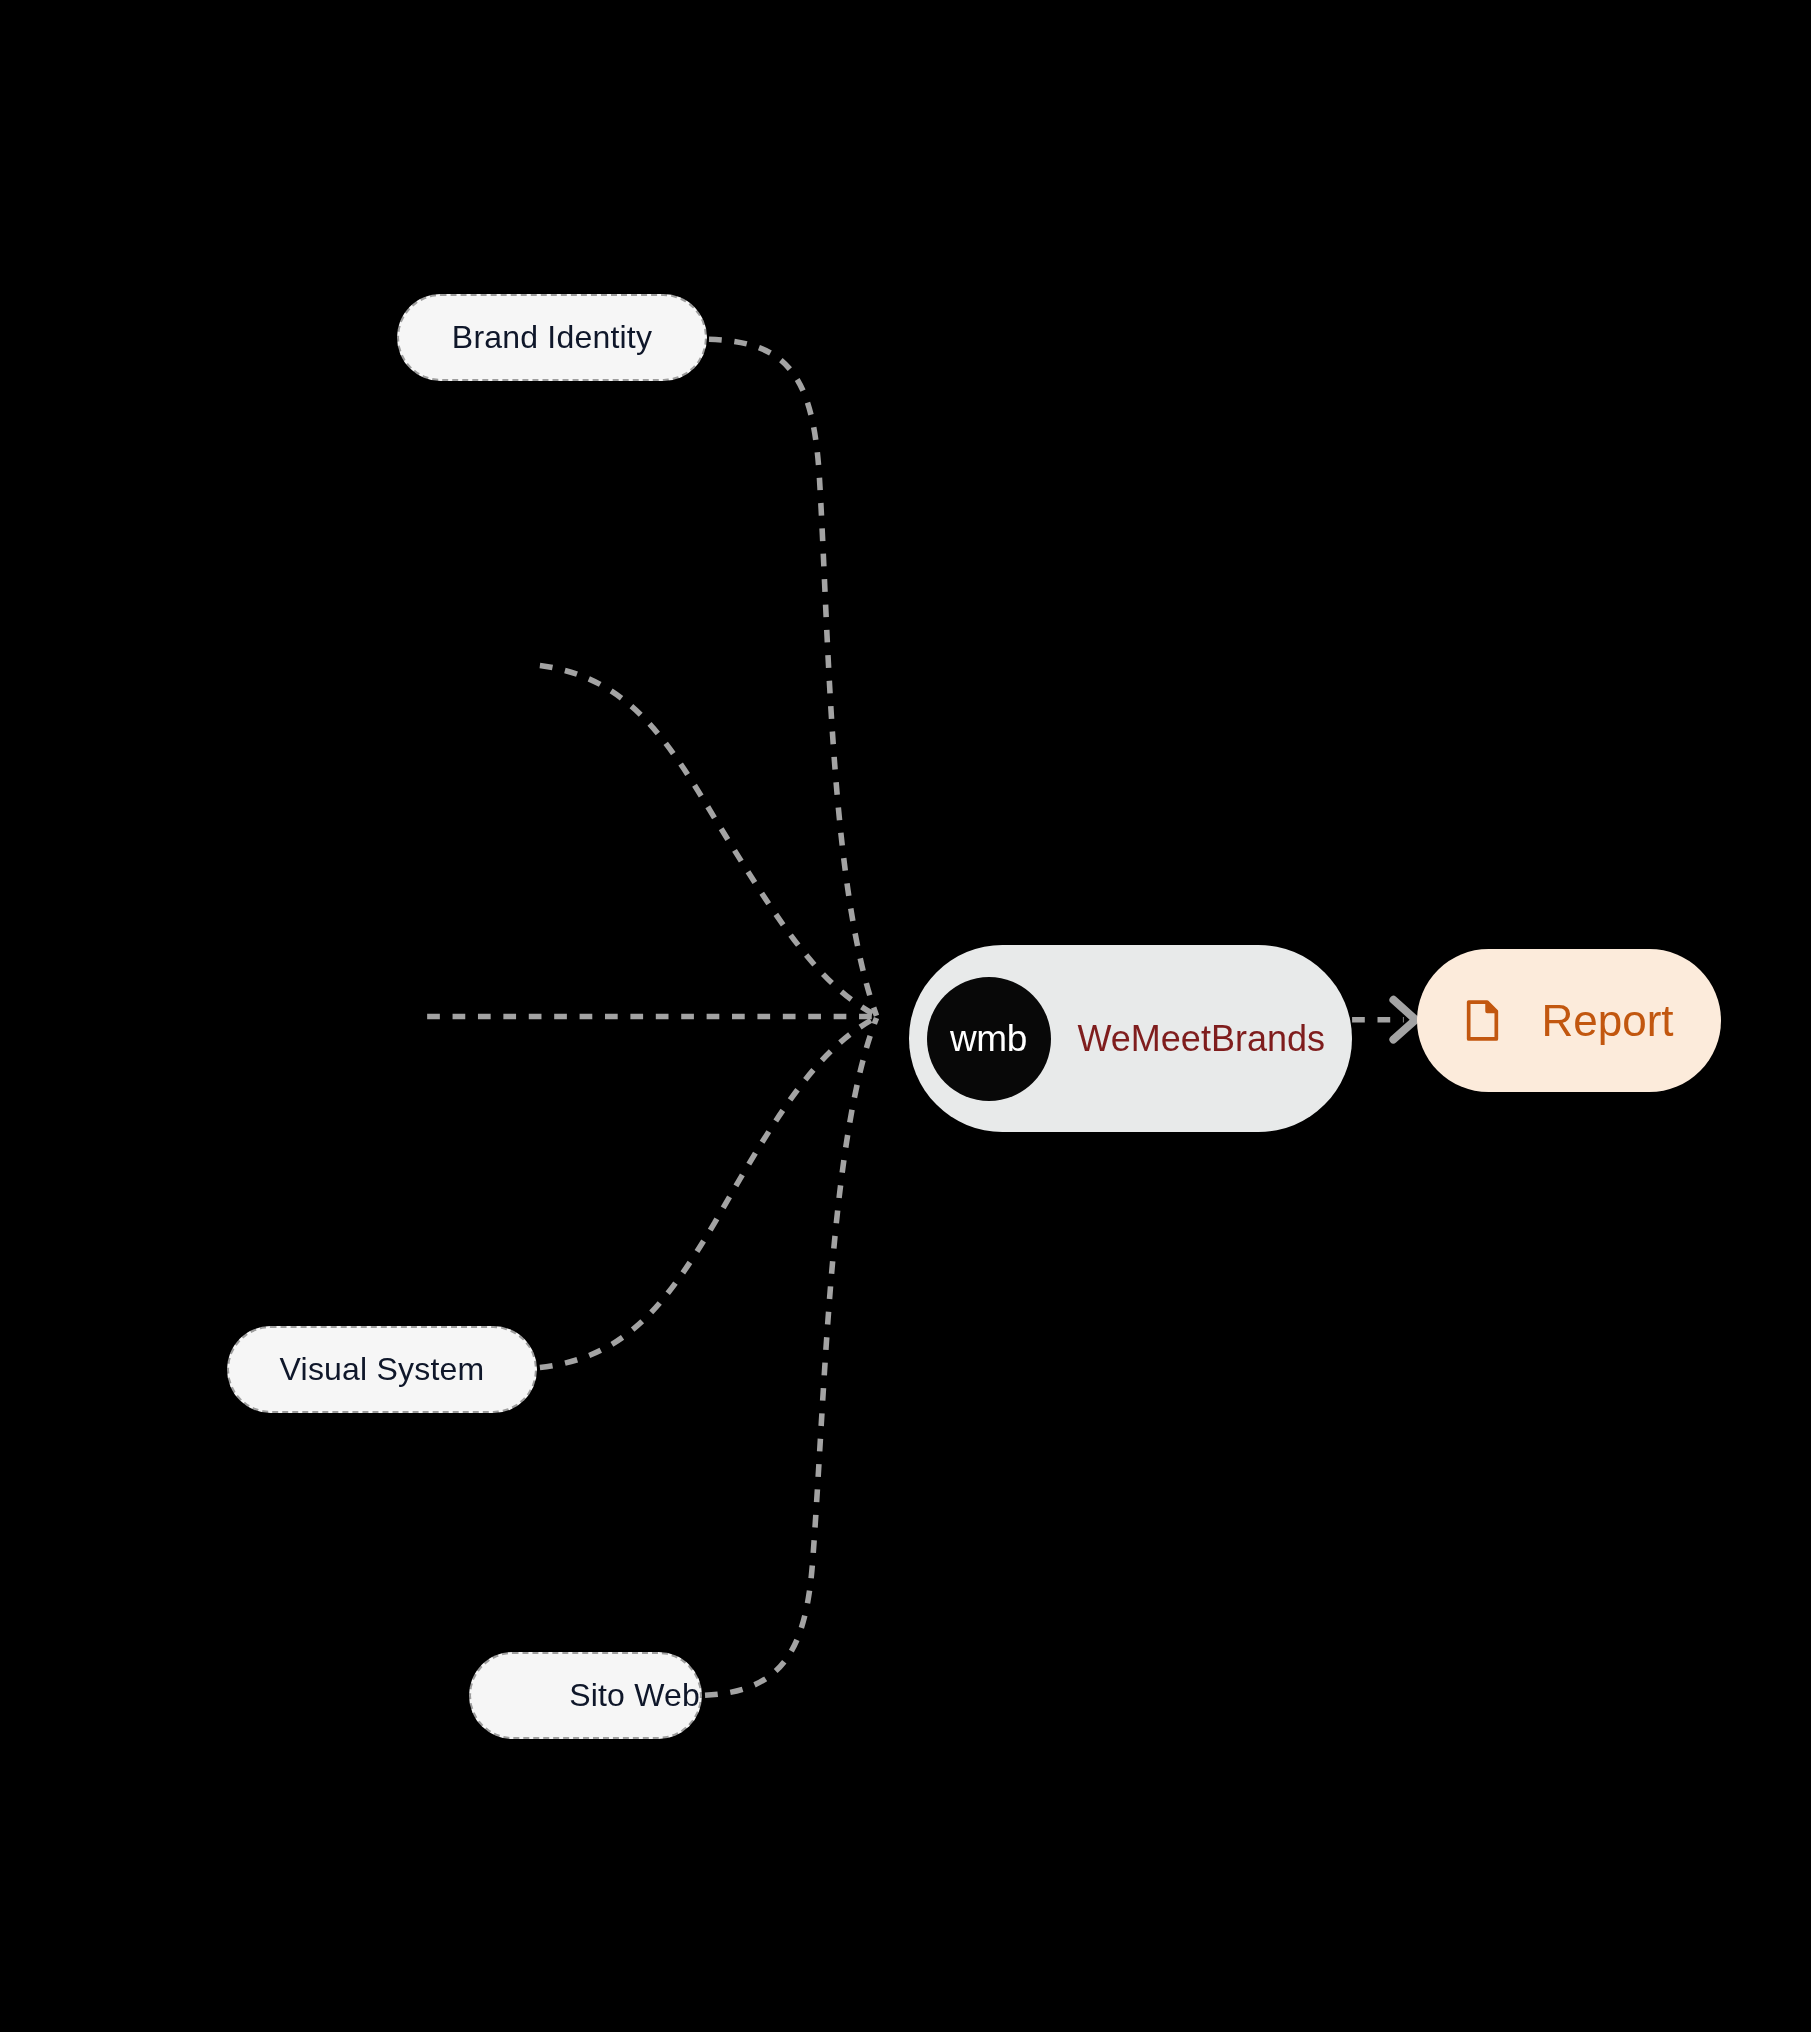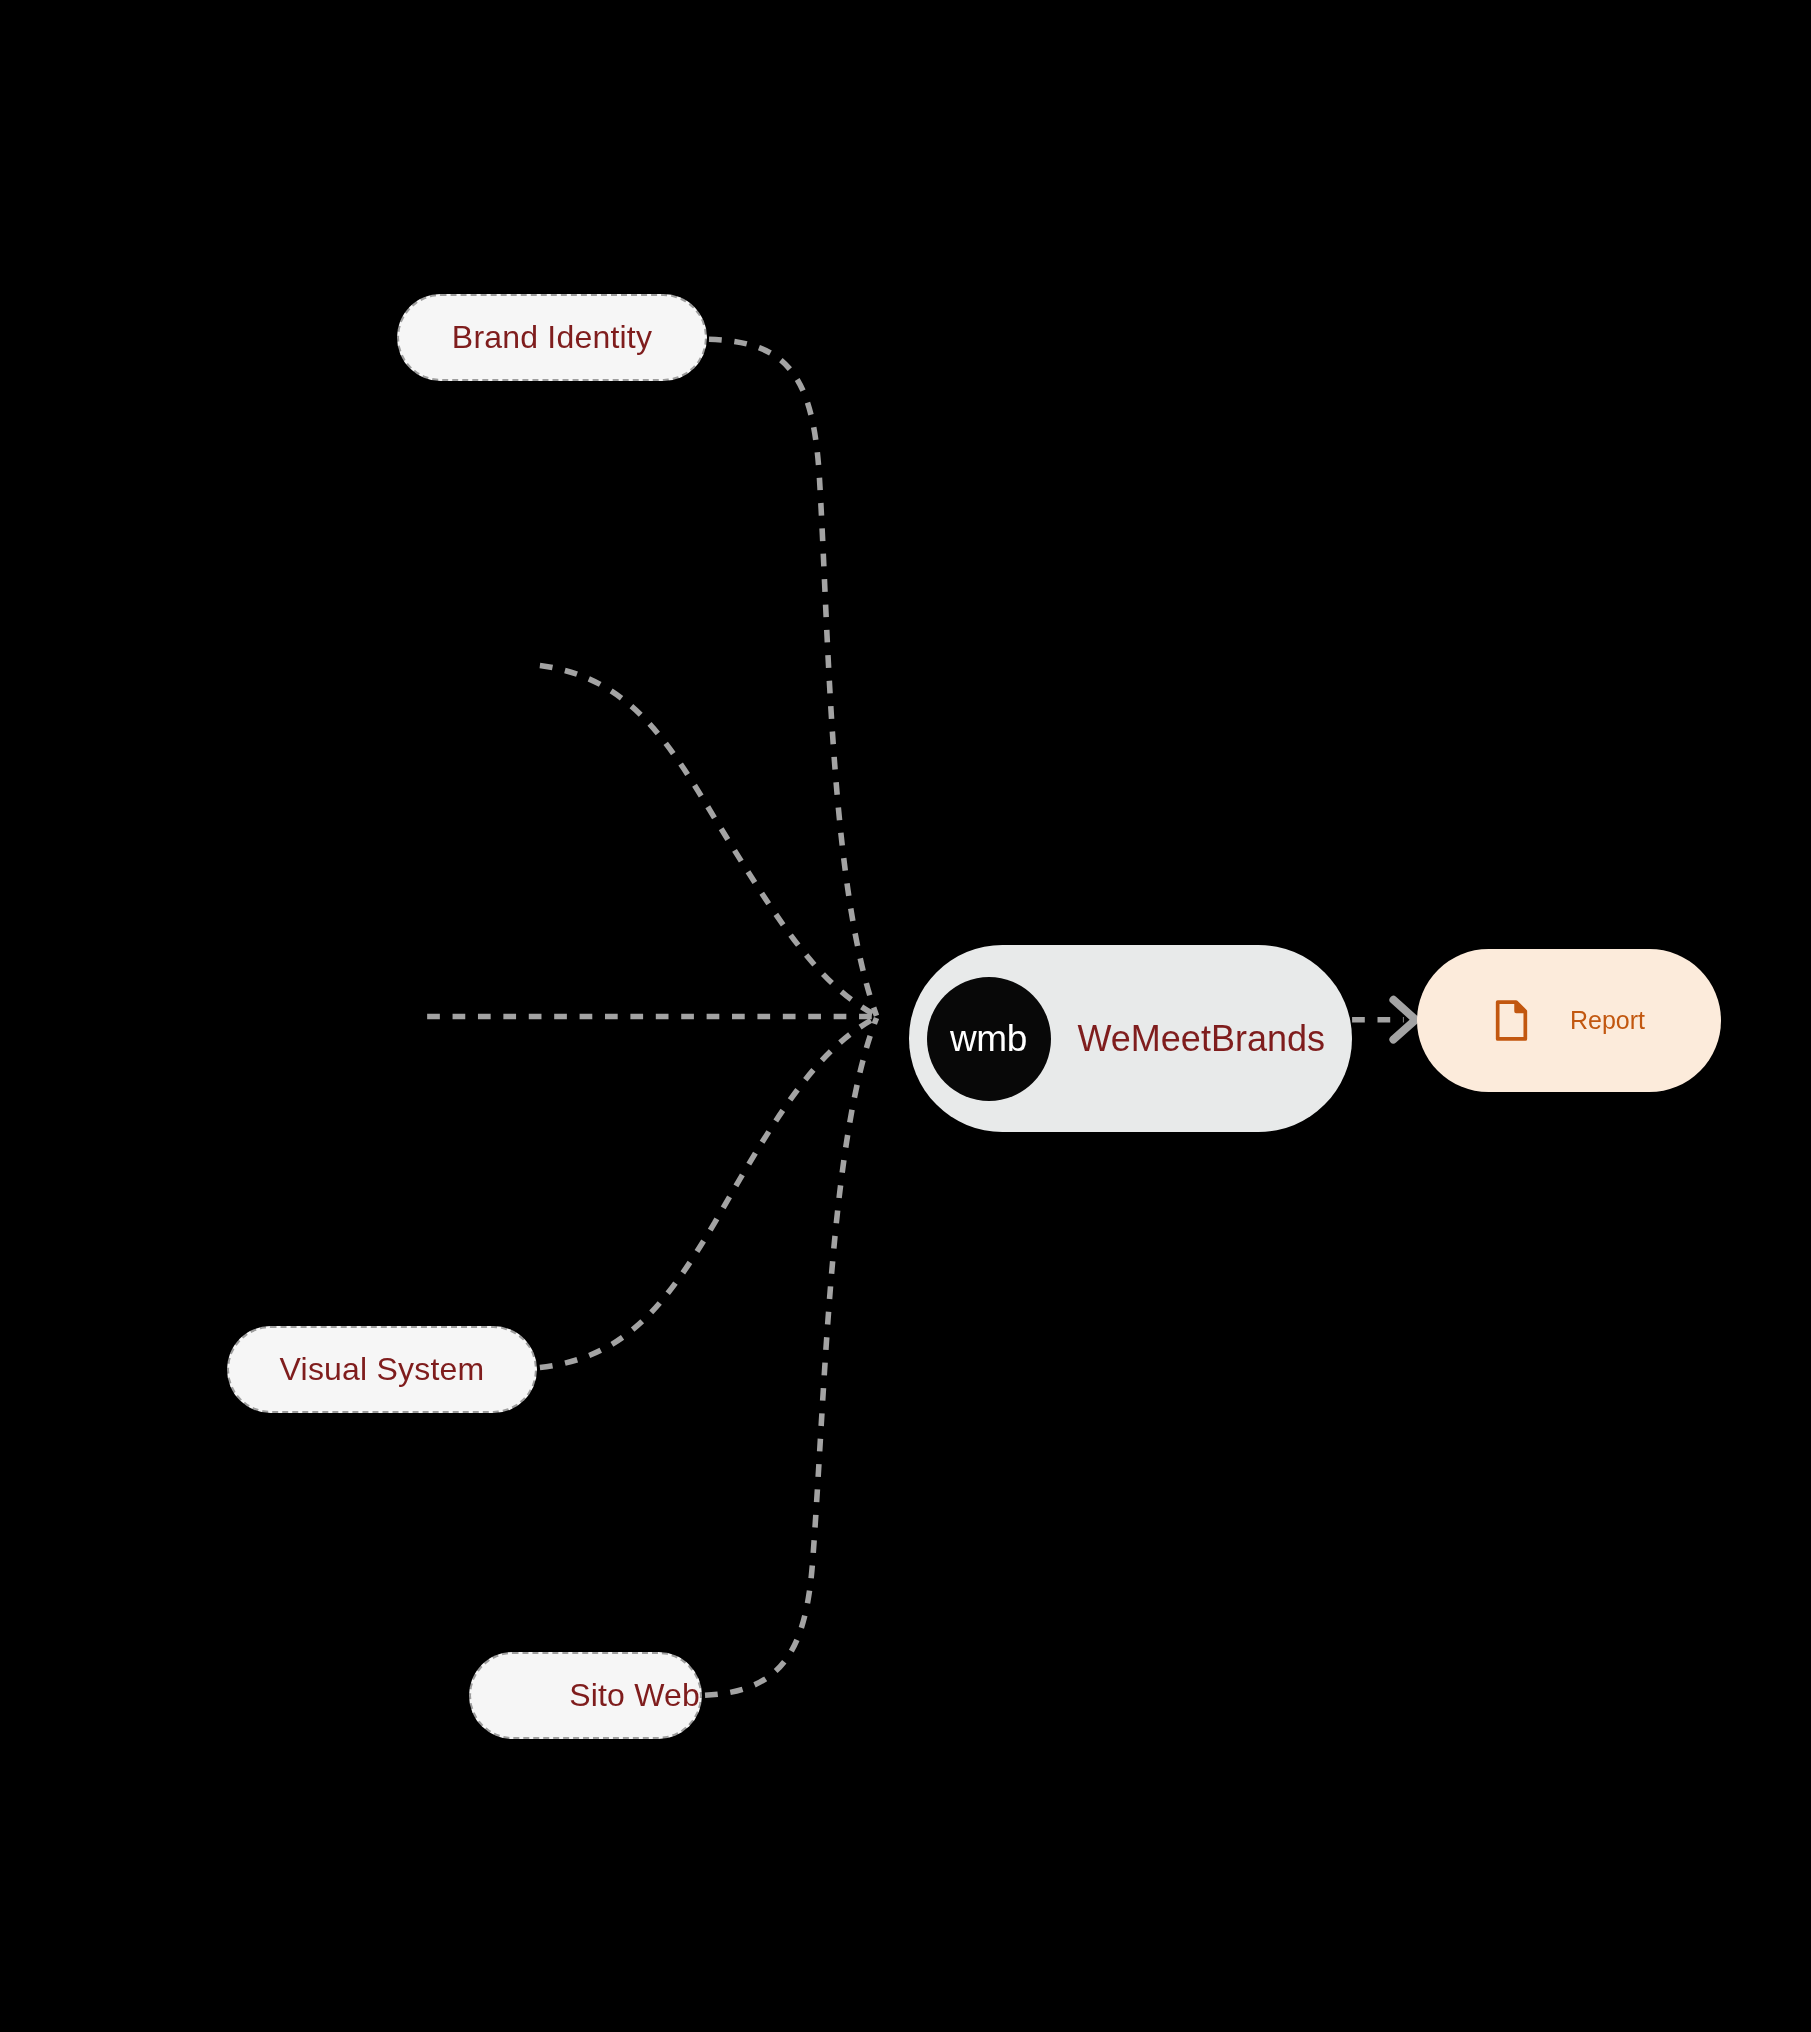--- a/index.html
+++ b/index.html
@@ -31,21 +31,21 @@
     justify-content: center;
     box-sizing: border-box;
     border-radius: 793px;
   }
 
   .node-leaf {
     background: #F6F6F6;
     border: 2.4px dashed #9E9E9E;
   }
   .node-leaf .node-label {
-    color: #7f1d1d;
+    color: #0f172a;
     font-size: 32px;
     letter-spacing: 0.2px;
     white-space: nowrap;
   }
 
   .node-center {
     background: #E8EAEA;
     border: none;
     padding-left: 17.5px;
     justify-content: flex-start;
@@ -73,21 +73,21 @@
     white-space: nowrap;
   }
 
   .node-report {
     background: #FCEBDB;
     border: none;
     gap: 24px;
   }
   .node-report .node-label {
     color: #C2570F;
-    font-size: 25px;
+    font-size: 44px;
     white-space: nowrap;
     margin-left: 16px;
   }
   .file-icon {
     width: 37px;
     height: 43px;
     flex: 0 0 auto;
     display: block;
   }
 </style>

